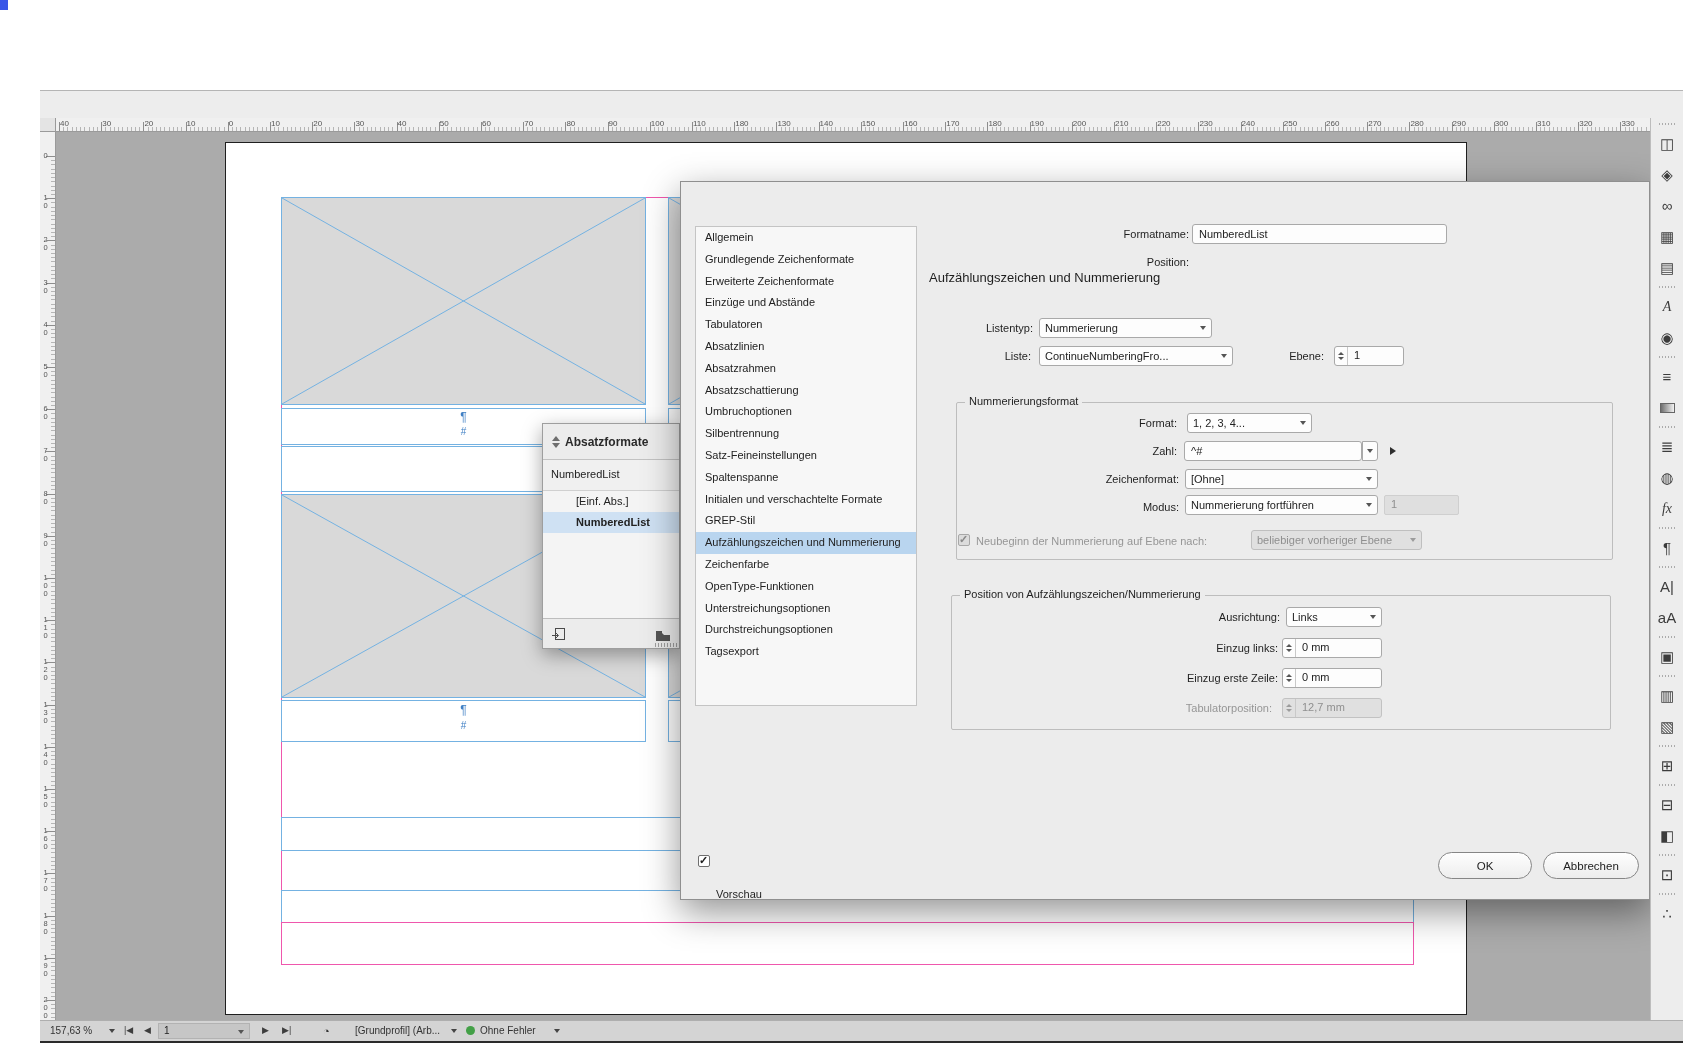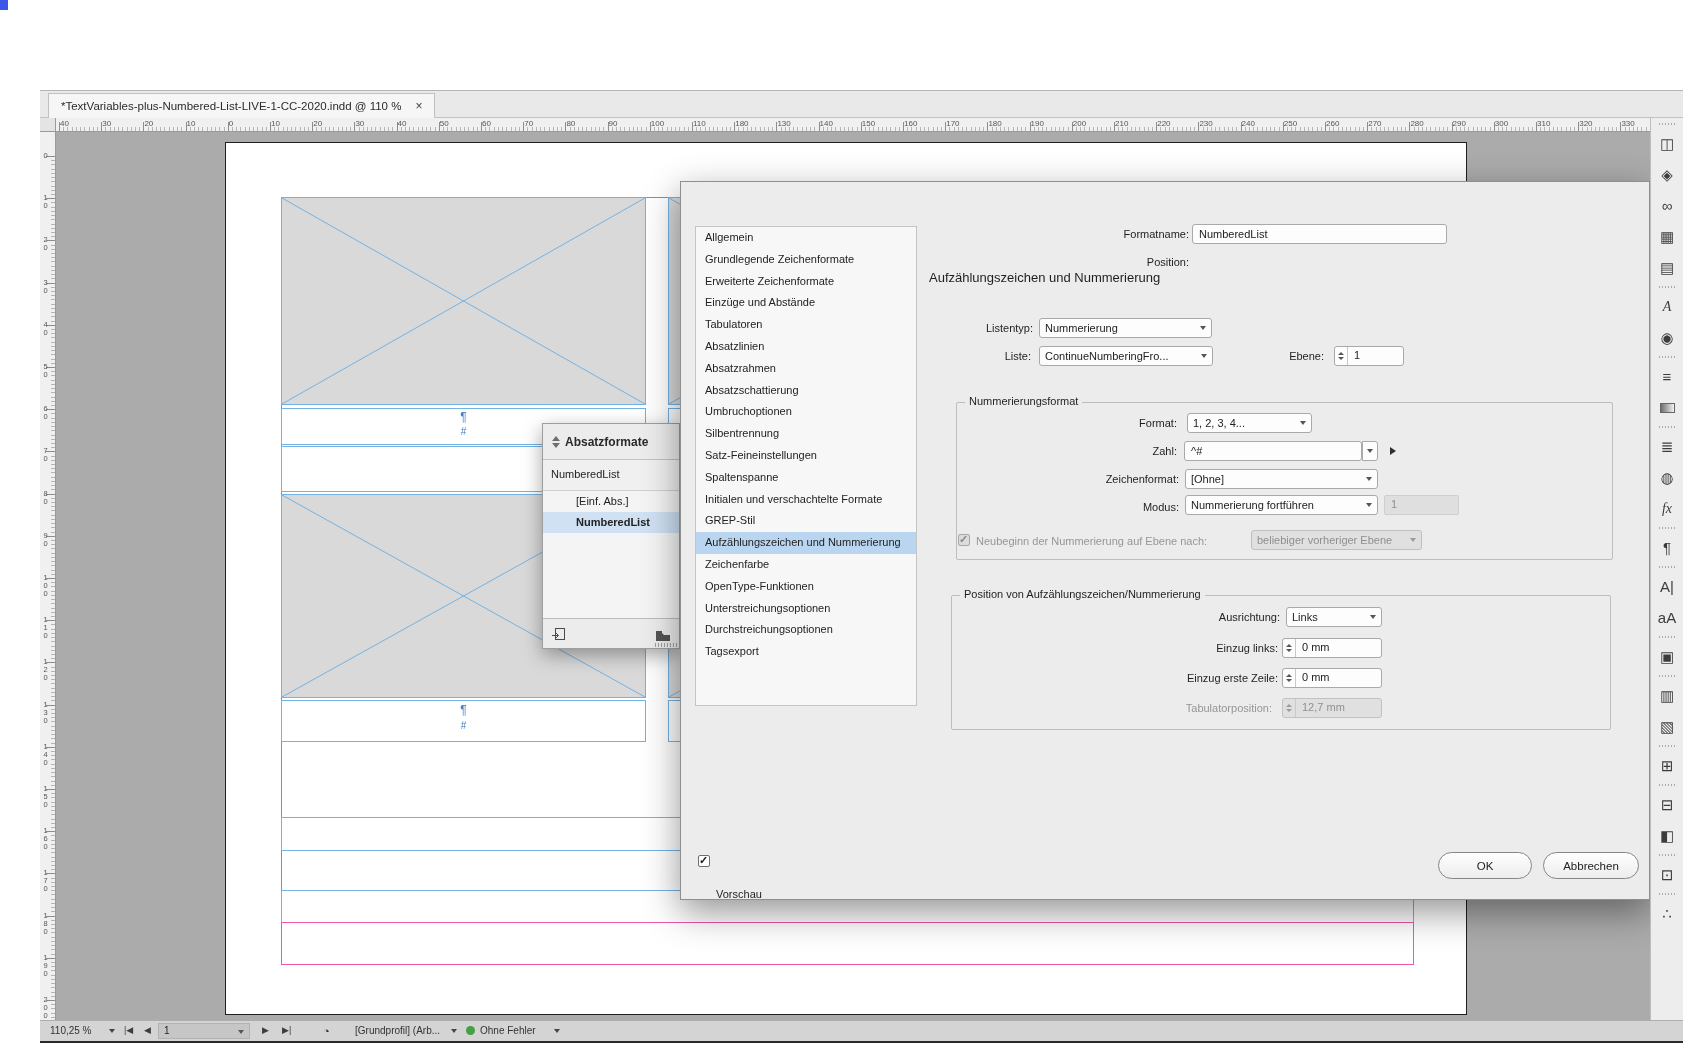--- a/index.html
+++ b/index.html
@@ -109,26 +109,20 @@
   .bluedot{position:absolute;left:0;top:0;width:8px;height:10px;background:#3a57e8;}
 </style>
 </head>
 <body>
 
 <div id="root">
   <div class="bluedot"></div>
 
   <div id="app">
 
-    <div class="tabbar">
-      <div class="doctab">
-        <span>*TextVariables-plus-Numbered-List-LIVE-1-CC-2020.indd @ 110 %</span>
-        <span class="tabclose">×</span>
-      </div>
-    </div>
 
     <div class="hruler" id="hruler">
         <span class="hlab" style="left: 4px;">40</span>
         <span class="hlab" style="left: 46.2px;">30</span>
         <span class="hlab" style="left: 88.4px;">20</span>
         <span class="hlab" style="left: 130.6px;">10</span>
         <span class="hlab" style="left: 172.8px;">0</span>
         <span class="hlab" style="left: 215px;">10</span>
         <span class="hlab" style="left: 257.2px;">20</span>
         <span class="hlab" style="left: 299.4px;">30</span>
@@ -329,21 +323,21 @@
       <div class="inp" style="left:511px;top:42px;width:255px;">NumberedList</div>
       <div class="lbl" style="left:408px;top:74px;width:100px;">Position:</div>
       <div class="h1" style="left:248px;top:88px;">Aufzählungszeichen und Nummerierung</div>
 
       <div class="lbl" style="left:252px;top:140px;width:100px;">Listentyp:</div>
       <div class="dd" style="left:358px;top:136px;width:173px;">
         <span class="t">Nummerierung</span>
           <span class="chev"></span>
       </div>
       <div class="lbl" style="left:252px;top:168px;width:98px;">Liste:</div>
-      <div class="dd" style="left:358px;top:164px;width:174px;">
+      <div class="dd" style="left:358px;top:164px;width:194px;">
         <span class="t">ContinueNumberingFro...</span>
           <span class="chev"></span>
       </div>
       <div class="lbl" style="left:583px;top:168px;width:60px;">Ebene:</div>
       <div class="spin" style="left:653px;top:164px;width:70px;">
         <span class="sarr">
             <i class="u"></i>
             <i class="d"></i>
           </span>
         <span class="sval">1</span>
@@ -461,21 +455,21 @@
         <div class="tb-sep"></div>
         <div class="tb-icon">⊟</div>
         <div class="tb-icon">◧</div>
         <div class="tb-sep"></div>
         <div class="tb-icon">⊡</div>
         <div class="tb-sep"></div>
         <div class="tb-icon">∴</div>
       </div>
 
     <div class="statusbar">
-      <span class="sb" style="left:10px;">110,25 %</span>
+      <span class="sb" style="left:10px;">157,63 %</span>
       <span class="sb" style="left:64px;"><span class="chev"></span></span>
       <span class="sb navg" style="left:84px;">|◀</span>
       <span class="sb navg" style="left:104px;">◀</span>
       <span class="pagefield"><span>1</span><span class="chev"></span></span>
       <span class="sb navg" style="left:222px;">▶</span>
       <span class="sb navg" style="left:242px;">▶|</span>
       <span class="sb" style="left:283px;font-size:11px;">◔</span>
       <span class="sb" style="left:315px;">[Grundprofil] (Arb...</span>
       <span class="sb" style="left:406px;"><span class="chev"></span></span>
       <span class="gdot" style="left:426px;"></span>

